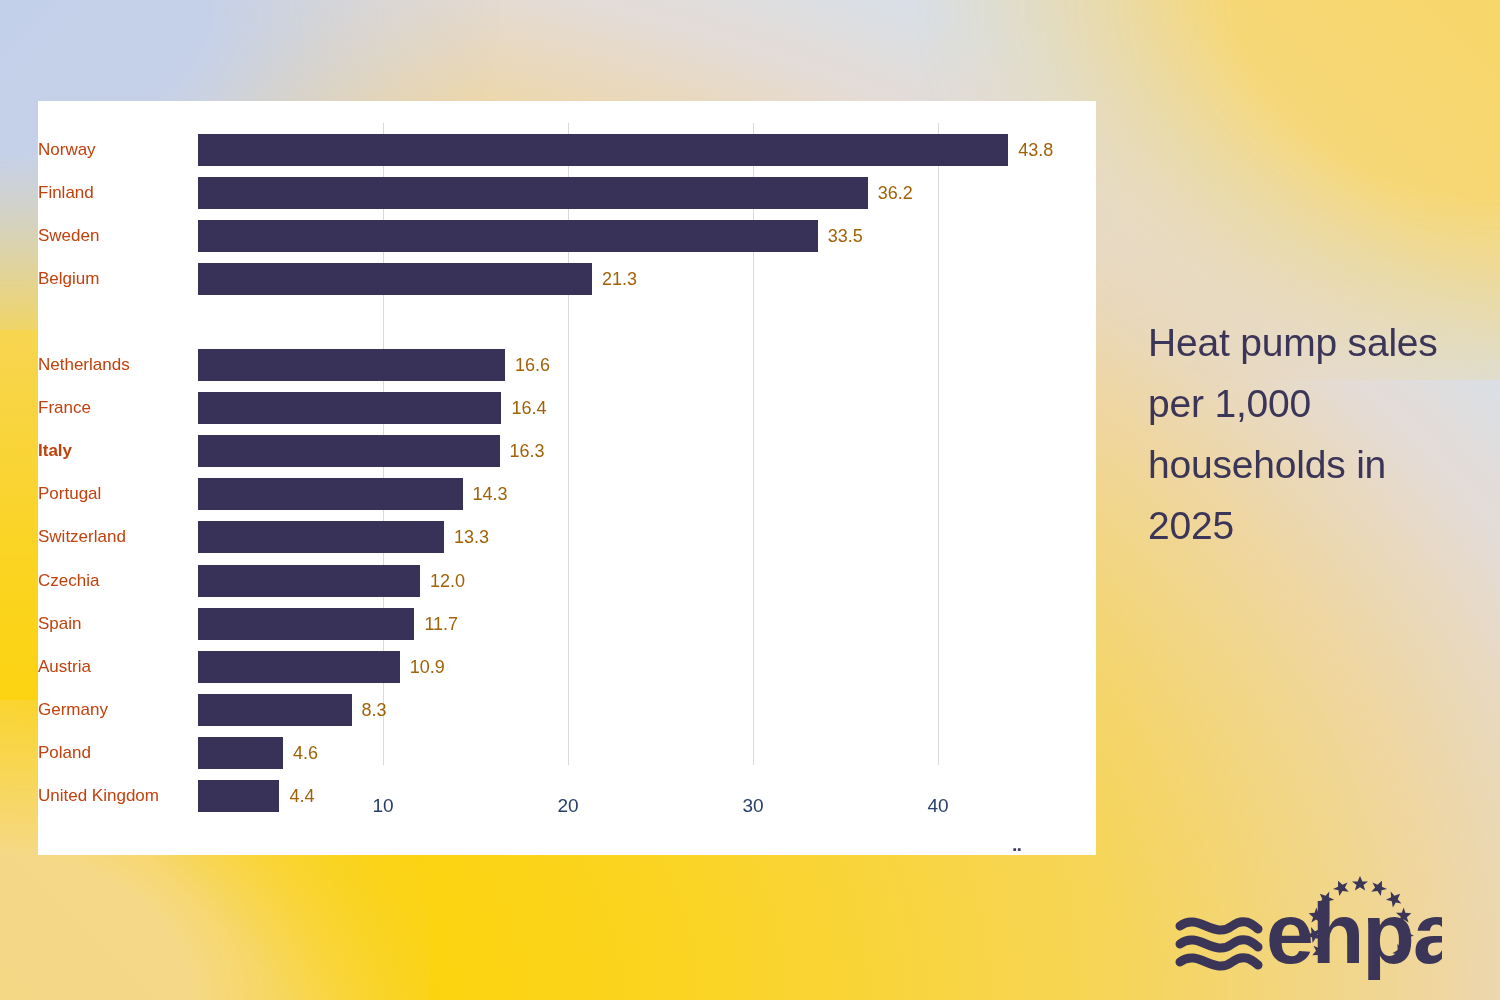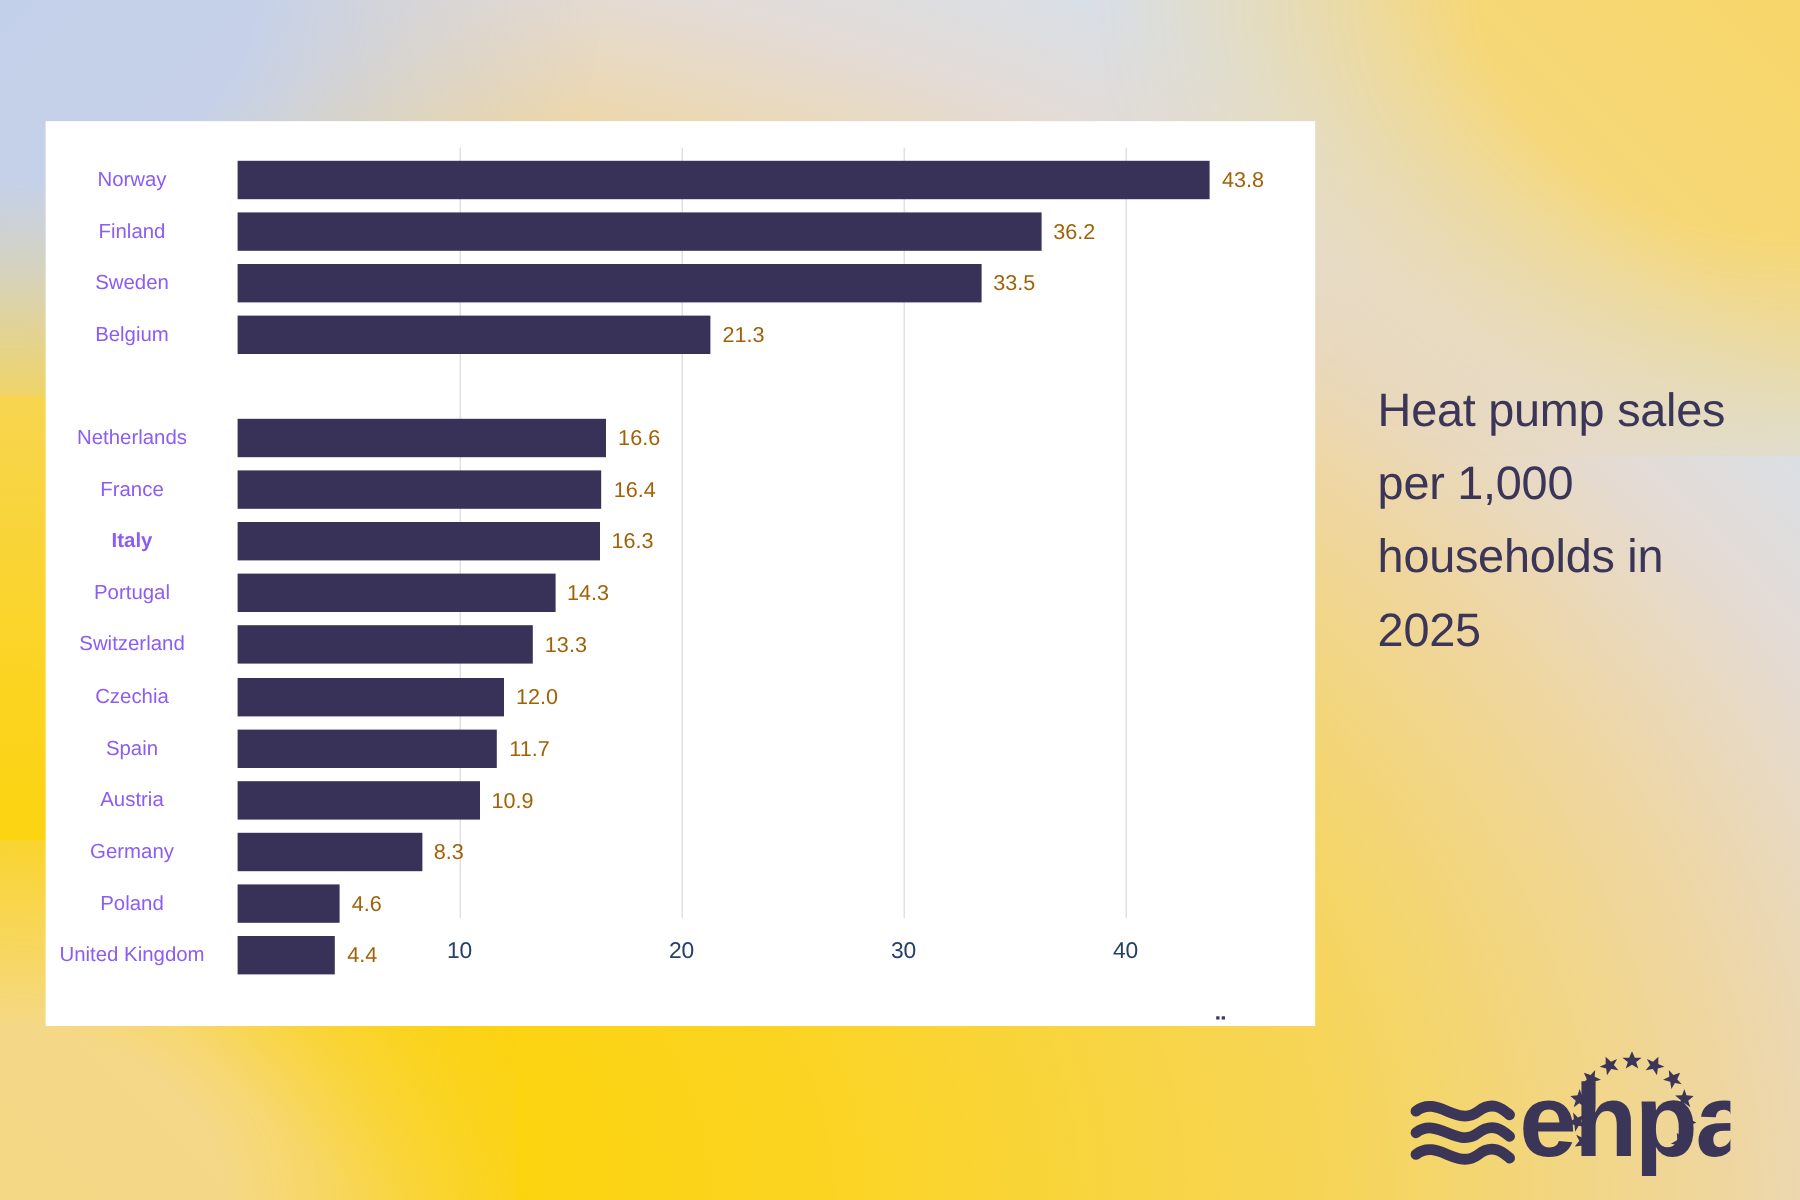--- a/index.html
+++ b/index.html
@@ -51,43 +51,43 @@
     left: 0; top: 0; right: 0; bottom: 0;
   }
   .gridline {
     position: absolute;
     top: 22px; bottom: 90px;
     width: 1px;
     background: #d9d9dd;
   }
   .tick-label {
     position: absolute;
-    bottom: 51px;
+    bottom: 38px;
     transform: translateX(-50%);
     font-size: 19px;
     color: #27406a;
     white-space: nowrap;
     text-align: right;
   }
 
   .bar-row {
     position: absolute;
     left: 0;
     height: 32px;
     display: flex;
     align-items: center;
   }
   .cat-label {
     position: absolute;
     right: 0; top: 0;
     width: 170px;
-    text-align: center;
+    text-align: left;
     line-height: 32px;
     font-size: 17px;
-    color: #8b5cf6;
+    color: #c2410c;
     white-space: nowrap;
   }
   .bar {
     position: absolute;
     top: 0;
     height: 32px;
     background: #393258;
   }
   .bar-value {
     position: absolute;

